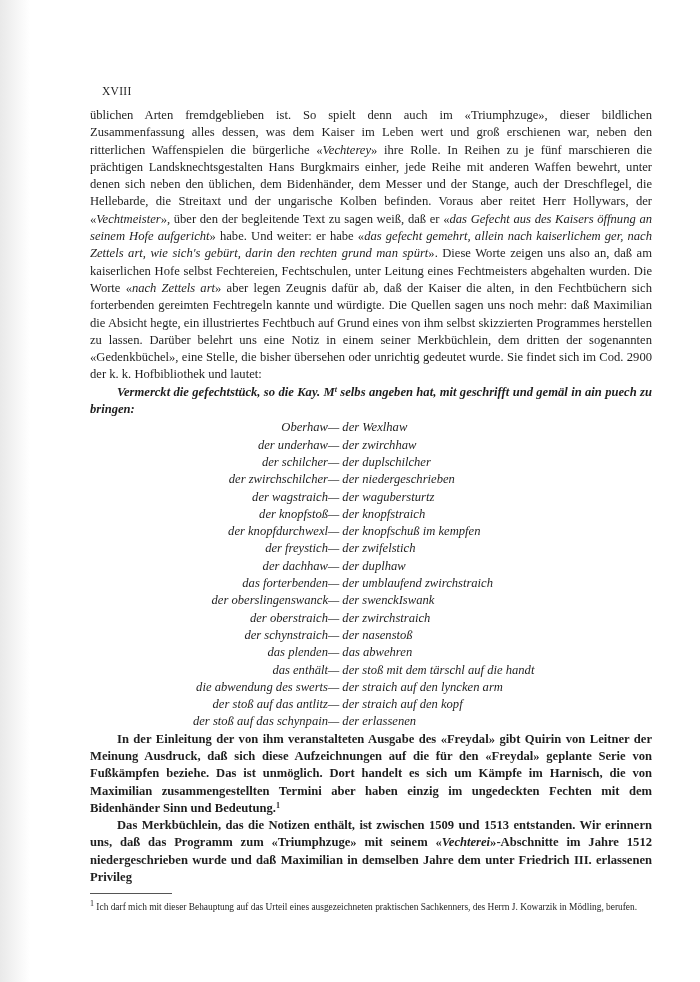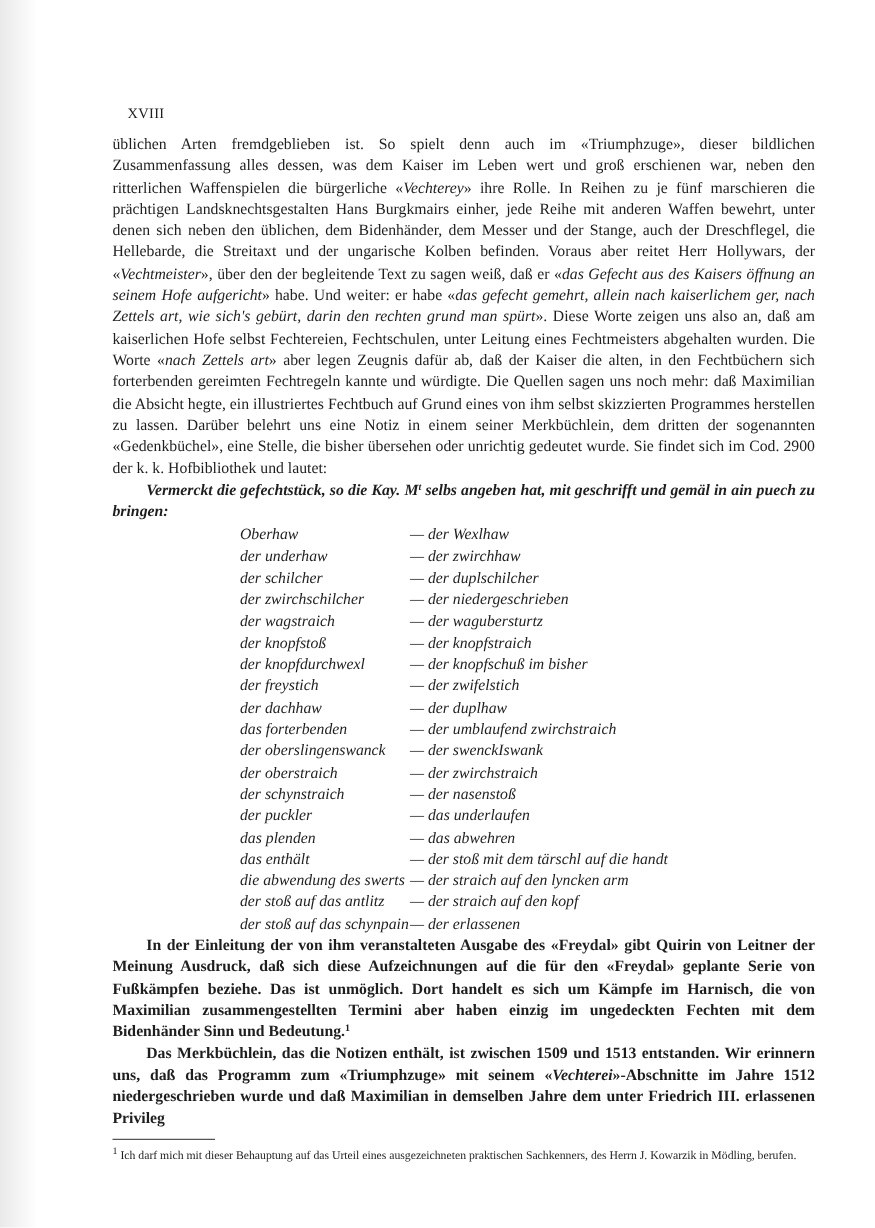--- a/index.html
+++ b/index.html
@@ -19,21 +19,21 @@
   }
   .page-num { position: absolute; left: 0; top: 0; letter-spacing: 0.3px; }
   .head-title { position: absolute; left: 0; right: 0; top: 0; text-align: center; font-size: 10.5px; }
   p {
     margin: 0; font-size: 12.6px; line-height: 17.3px; text-align: justify;
   }
   p.indent { text-indent: 27px; font-weight: bold; }
   i { font-style: italic; }
   .quote { margin-top: 0; }
   .table {
-    margin: 1px 0 0 102px; font-style: italic; font-size: 12.6px; line-height: 17.3px;
+    margin: 1px 0 0 102px; font-style: italic; font-size: 12.6px; line-height: 17.3px; text-align: right;
   }
   .row { display: flex; }
   .col-a { width: 136px; white-space: nowrap; }
   .col-b { white-space: nowrap; }
   .footnote-rule {
     width: 82px; height: 0; border-top: 1px solid #555; margin: 7px 0 7px 0;
   }
   .footnote { font-size: 9.4px; line-height: 13px; text-align: justify; }
   sup { font-size: 8px; vertical-align: 4px; line-height: 0; }
 </style>
@@ -71,21 +71,21 @@
       <div class="row">
         <span class="col-a">der wagstraich</span>
         <span class="col-b">— der wagubersturtz</span>
       </div>
       <div class="row">
         <span class="col-a">der knopfstoß</span>
         <span class="col-b">— der knopfstraich</span>
       </div>
       <div class="row">
         <span class="col-a">der knopfdurchwexl</span>
-        <span class="col-b">— der knopfschuß im bisher</span>
+        <span class="col-b">— der knopfschuß im kempfen</span>
       </div>
       <div class="row">
         <span class="col-a">der freystich</span>
         <span class="col-b">— der zwifelstich</span>
       </div>
       <div class="row">
         <span class="col-a">der dachhaw</span>
         <span class="col-b">— der duplhaw</span>
       </div>
       <div class="row">
@@ -96,24 +96,20 @@
         <span class="col-a">der oberslingenswanck</span>
         <span class="col-b">— der swenckIswank</span>
       </div>
       <div class="row">
         <span class="col-a">der oberstraich</span>
         <span class="col-b">— der zwirchstraich</span>
       </div>
       <div class="row">
         <span class="col-a">der schynstraich</span>
         <span class="col-b">— der nasenstoß</span>
-      </div>
-      <div class="row">
-        <span class="col-a">der puckler</span>
-        <span class="col-b">— das underlaufen</span>
       </div>
       <div class="row">
         <span class="col-a">das plenden</span>
         <span class="col-b">— das abwehren</span>
       </div>
       <div class="row">
         <span class="col-a">das enthält</span>
         <span class="col-b">— der stoß mit dem tärschl auf die handt</span>
       </div>
       <div class="row">

